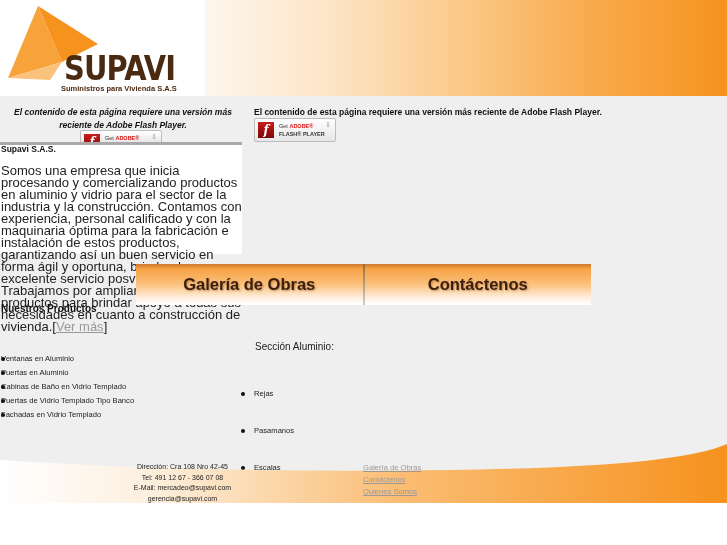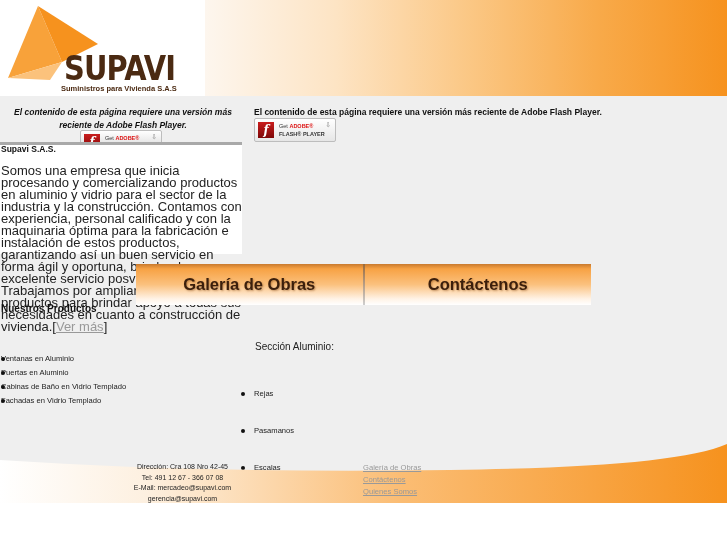--- a/index.html
+++ b/index.html
@@ -111,20 +111,21 @@
     <div class="menu-btn">Galería de Obras</div>
     <div id="menu-divider"></div>
     <div class="menu-btn">Contáctenos</div>
   </div>
 
   <div id="products-title">Nuestros Productos</div>
   <ul id="products-list" class="plist">
     <li>Ventanas en Aluminio</li>
     <li>Puertas en Aluminio</li>
     <li>Cabinas de Baño en Vidrio Templado</li>
+    <li>Puertas de Vidrio Templado Tipo Banco</li>
     <li>Fachadas en Vidrio Templado</li>
   </ul>
 
   <div id="alum-title">Sección Aluminio:</div>
   <ul id="alum-list" class="plist">
     <li>Rejas</li>
     <li>Pasamanos</li>
     <li>Escalas</li>
     <li>Obras</li>
   </ul>

